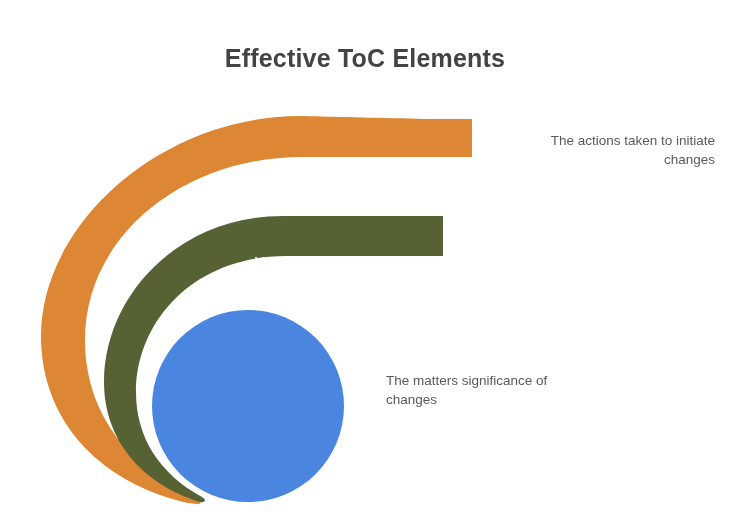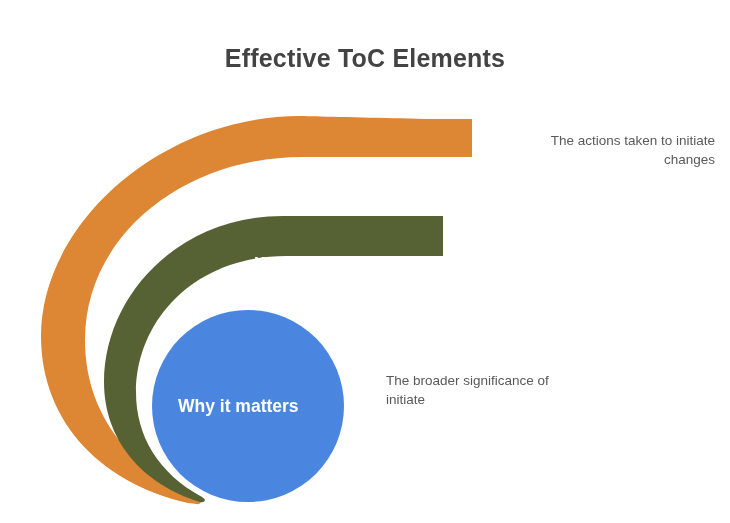--- a/index.html
+++ b/index.html
@@ -34,21 +34,21 @@
     font-family: "Liberation Sans", sans-serif;
   }
   #spiral {
     position: absolute;
     left: 0;
     top: 0;
   }
   .band-label {
     position: absolute;
     color: #ffffff;
-    font-weight: bold;
+    font-weight: normal;
     font-size: 17.5px;
     font-family: "Liberation Sans", sans-serif;
     white-space: nowrap;
     text-align: center;
   }
   #label-do   { left: 305px; top: 157px; }
   #label-chg  { left: 255px; top: 254px; }
   #label-why  { left: 178px; top: 396px; }
 
   .desc {
@@ -103,20 +103,19 @@
              Z"></path>
 
     <circle cx="248" cy="406" r="96" fill="#4a86e0"></circle>
 
   </svg>
 
   <div class="band-label" id="label-do">What you do</div>
 
   <div class="band-label" id="label-chg">What changes</div>
 
-  <div class="band-label" id="label-why">Why it matters</div>
 
   <div class="desc" id="desc-do">The actions taken to initiate changes</div>
 
 
-  <div class="desc" id="desc-why">The broader significance of initiate</div>
+  <div class="desc" id="desc-why">The matters significance of changes</div>
 
 </div>
 
 </body></html>

